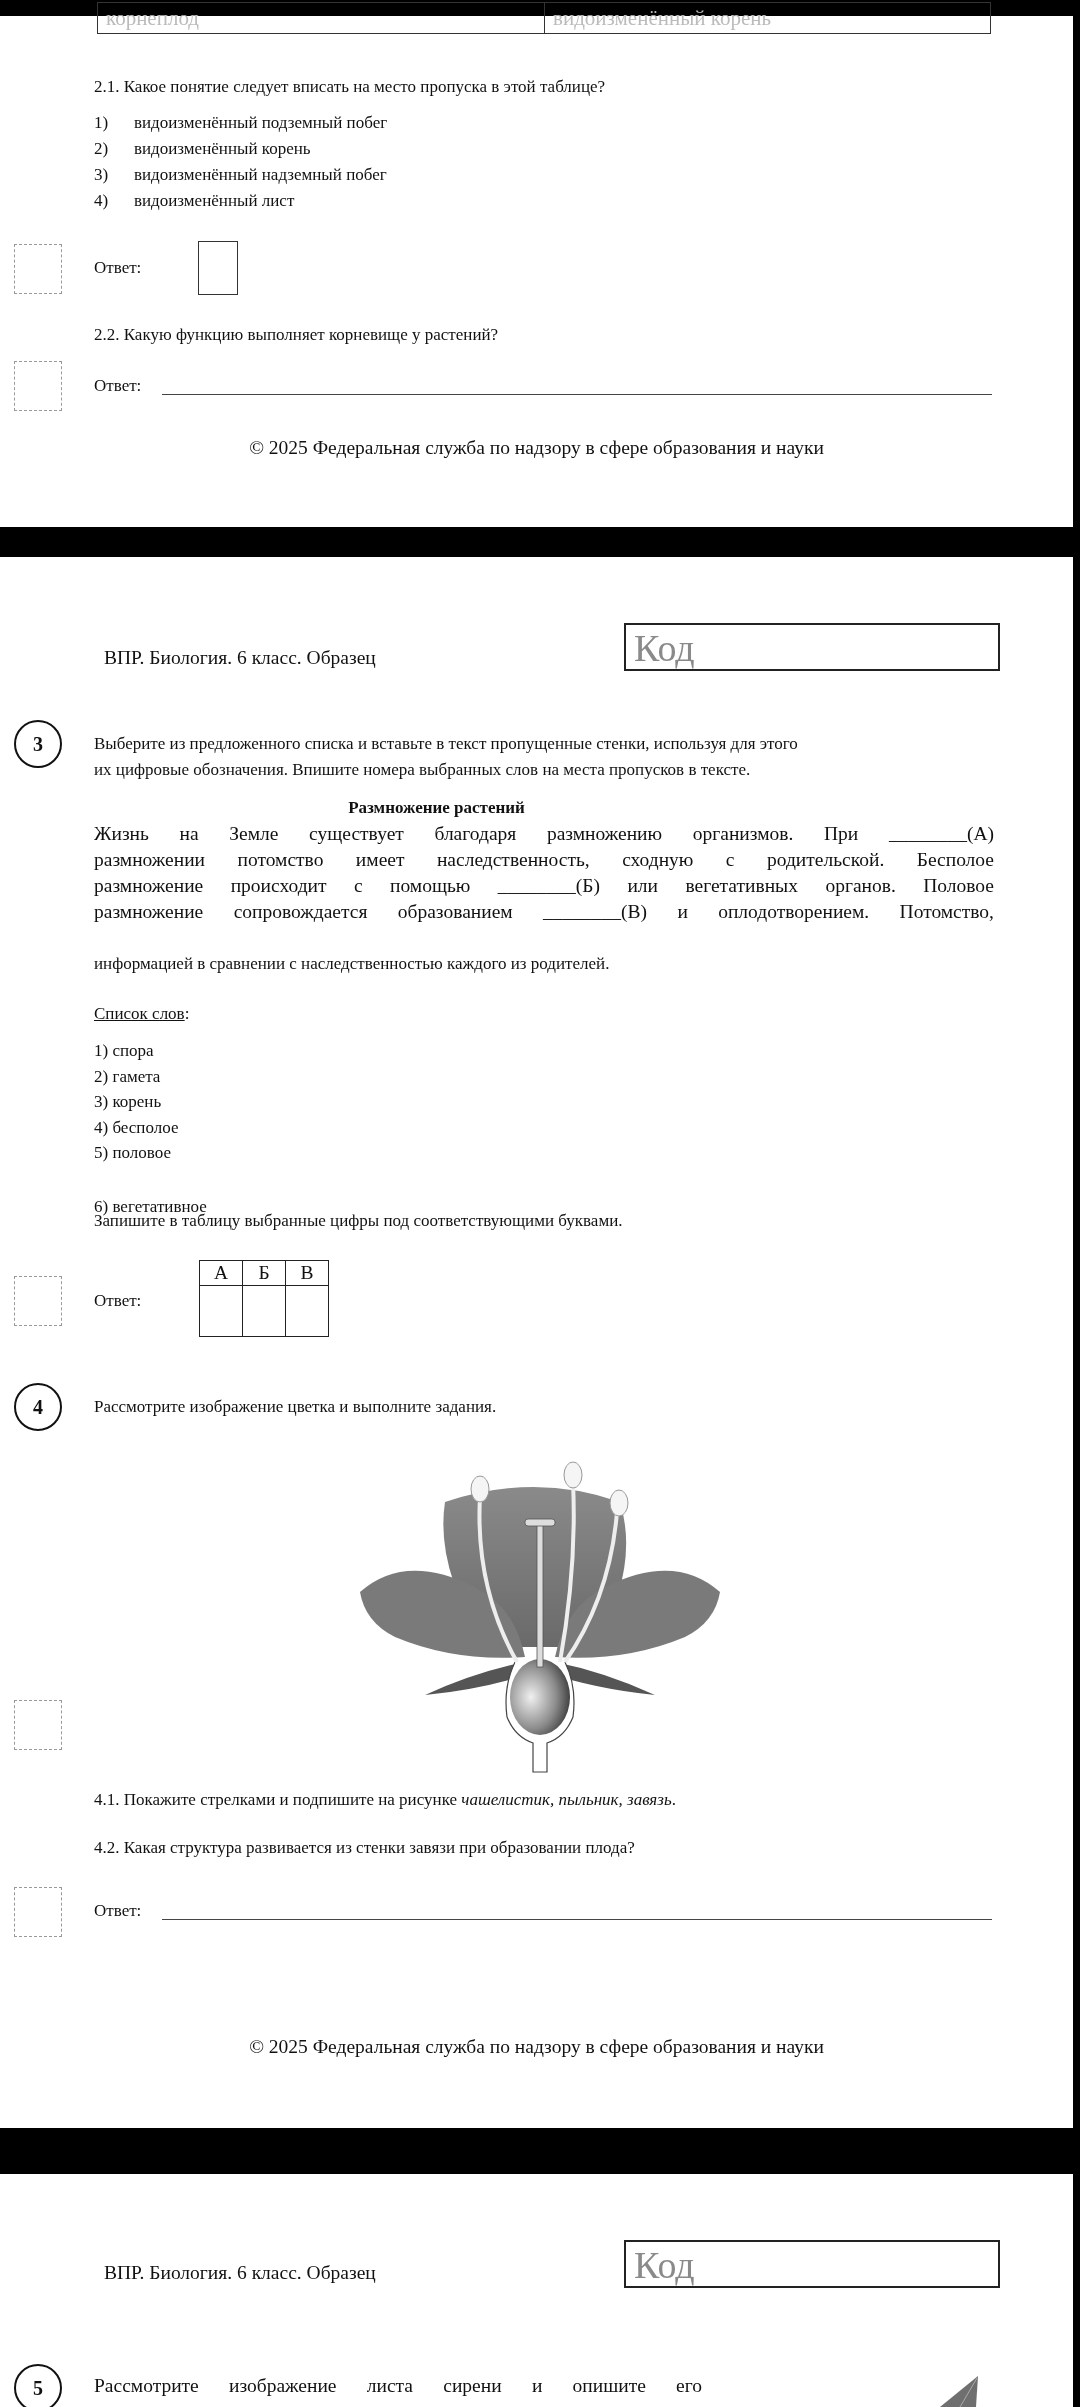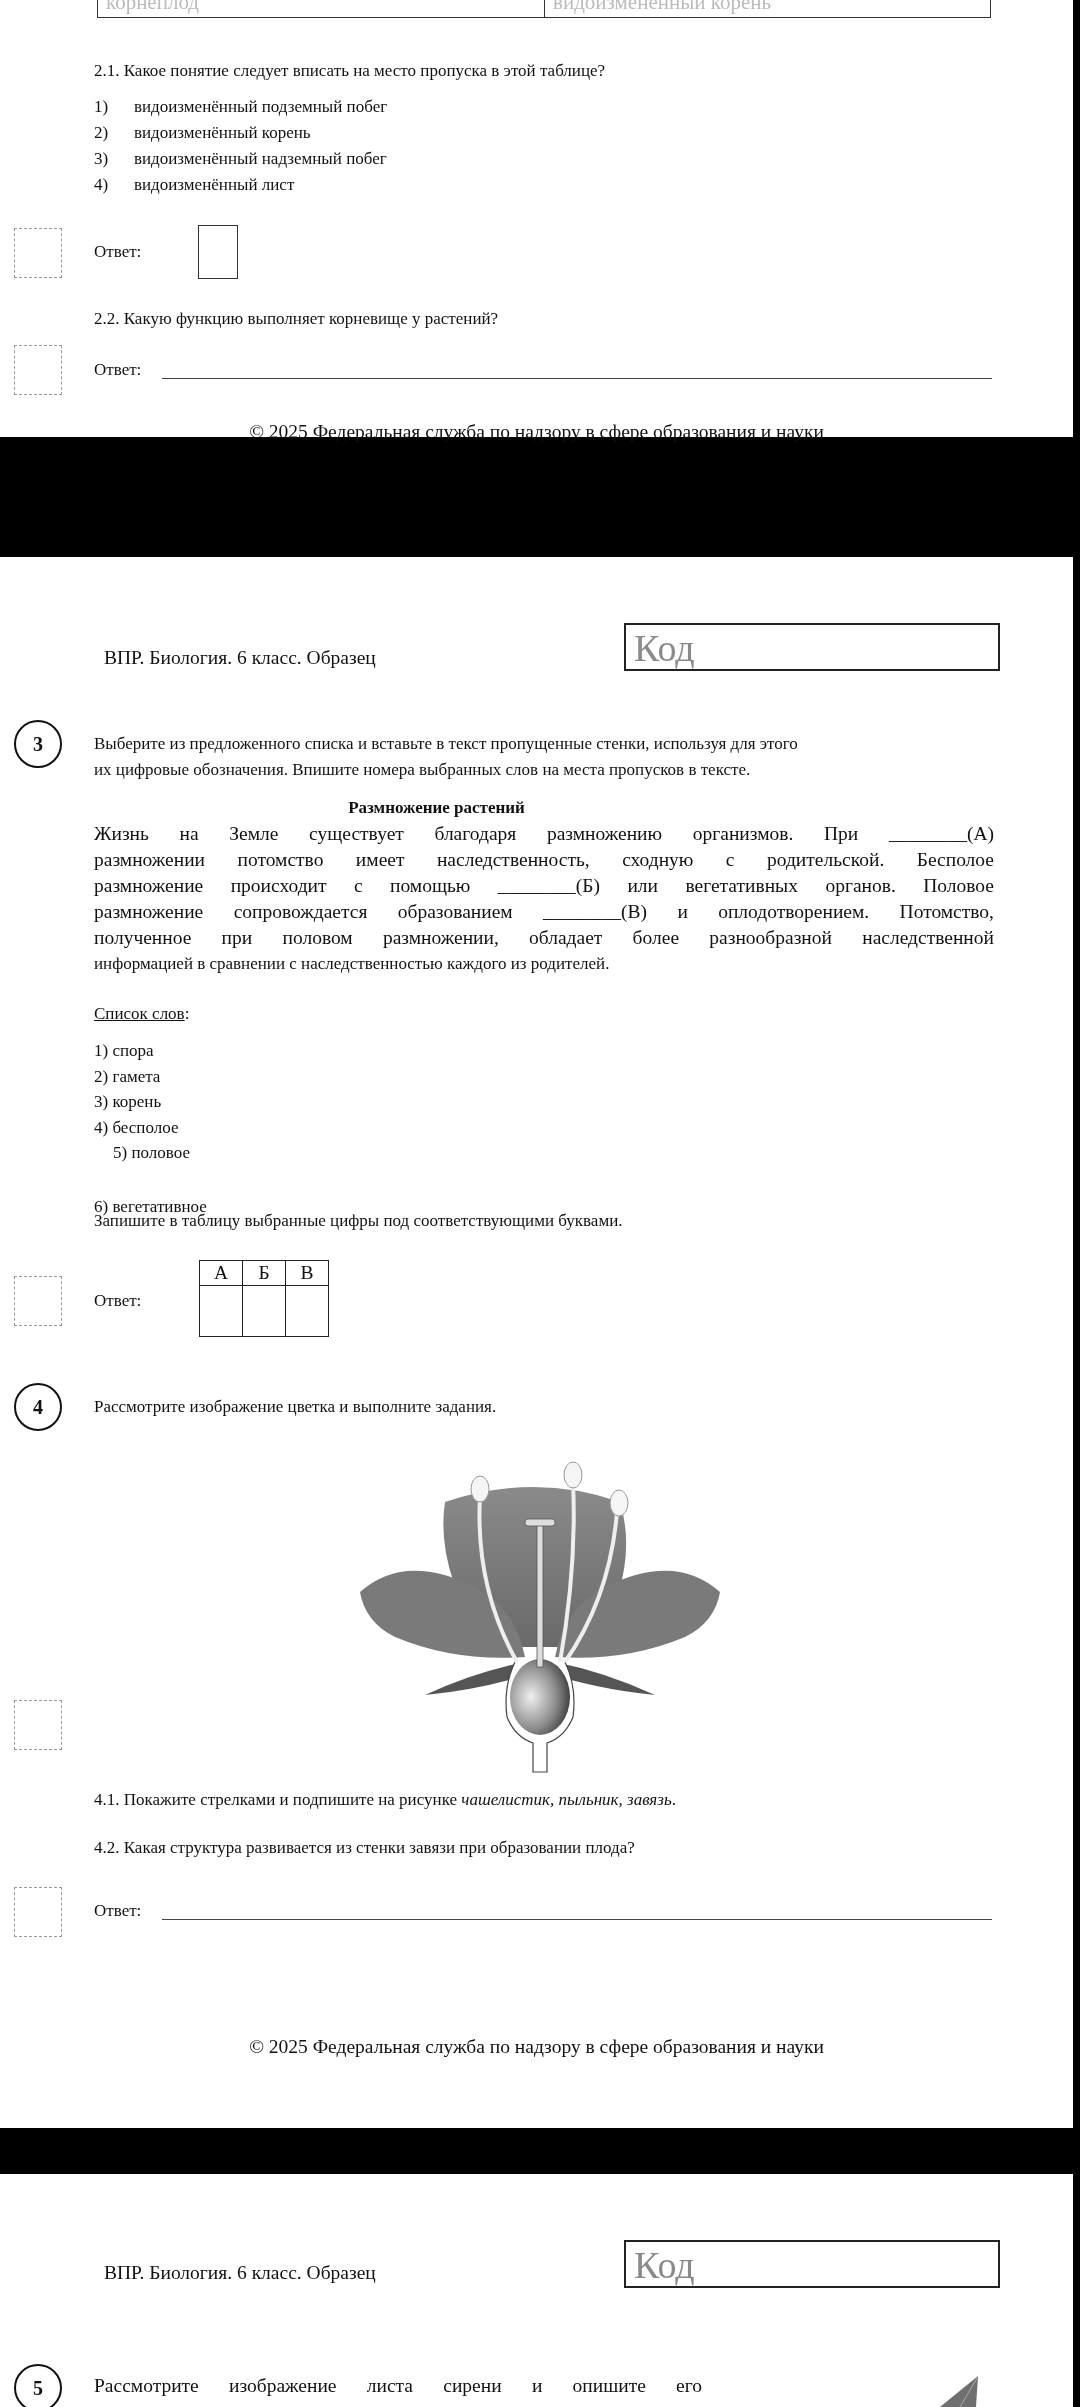--- a/index.html
+++ b/index.html
@@ -18,21 +18,21 @@
   .uline { position:absolute; height:0; border-bottom:1.5px solid #444; }
   .just { position:absolute; left:94px; width:900px; font-size:19.5px; line-height:26px; text-align:justify; text-align-last:justify; }
   table.top { position:absolute; left:97px; top:-14px; width:894px; border-collapse:collapse; }
   table.top td { border:1.5px solid #333; font-size:21px; height:30px; padding:0 8px; }
   table.abv { position:absolute; border-collapse:collapse; }
   table.abv td { border:1.5px solid #222; width:40px; text-align:center; font-size:19.5px; }
 </style>
 </head>
 <body>
 
-<div class="page" style="top:0; height:437px;">
+<div class="page" style="top:16px; height:511px;">
   <table class="top">
     <tbody>
         <tr>
       <td style="width:430px; color:#bbb;">корнеплод</td>
       <td style="color:#bbb;">видоизменённый корень</td>
     </tr>
   </tbody>
     </table>
 
   <div class="abs t" style="left:94px; top:58px;">2.1. Какое понятие следует вписать на место пропуска в этой таблице?</div>
@@ -64,30 +64,29 @@
 
   <div class="qnum" style="top:163px;">3</div>
   <div class="abs t" style="left:94px; top:174px;">Выберите из предложенного списка и вставьте в текст пропущенные стенки, используя для этого</div>
   <div class="abs t" style="left:94px; top:200px;">их цифровые обозначения. Впишите номера выбранных слов на места пропусков в тексте.</div>
 
   <div class="abs t" style="left:0; width:873px; text-align:center; top:238px; font-weight:bold;">Размножение растений</div>
   <div class="just" style="top:264px;">Жизнь на Земле существует благодаря размножению организмов. При ________(А)</div>
   <div class="just" style="top:290px;">размножении потомство имеет наследственность, сходную с родительской. Бесполое</div>
   <div class="just" style="top:316px;">размножение происходит с помощью ________(Б) или вегетативных органов. Половое</div>
   <div class="just" style="top:342px;">размножение сопровождается образованием ________(В) и оплодотворением. Потомство,</div>
-  <div class="just" style="top:368px;">полученное при половом размножении, обладает более разнообразной наследственной</div>
   <div class="abs t" style="left:94px; top:394px;">информацией в сравнении с наследственностью каждого из родителей.</div>
 
   <div class="abs t" style="left:94px; top:444px;"><span style="text-decoration:underline;">Список слов</span><span>:</span></div>
   <div class="abs" style="left:94px; top:481px;">
     <div class="t" style="line-height:25.5px;">1) спора</div>
     <div class="t" style="line-height:25.5px;">2) гамета</div>
     <div class="t" style="line-height:25.5px;">3) корень</div>
     <div class="t" style="line-height:25.5px;">4) бесполое</div>
-    <div class="t" style="line-height:25.5px;margin-left:19px;">5) половое</div>
+    <div class="t" style="line-height:25.5px;">5) половое</div>
     <div class="t" style="line-height:25.5px;margin-top:28px;">6) вегетативное</div>
   </div>
 
   <div class="abs t" style="left:94px; top:651px;">Запишите в таблицу выбранные цифры под соответствующими буквами.</div>
 
   <div class="dashbox" style="top:719px;"></div>
   <div class="abs t" style="left:94px; top:731px;">Ответ:</div>
   <table class="abv" style="left:199px; top:703px;">
     <tbody>
         <tr style="height:25px;">

